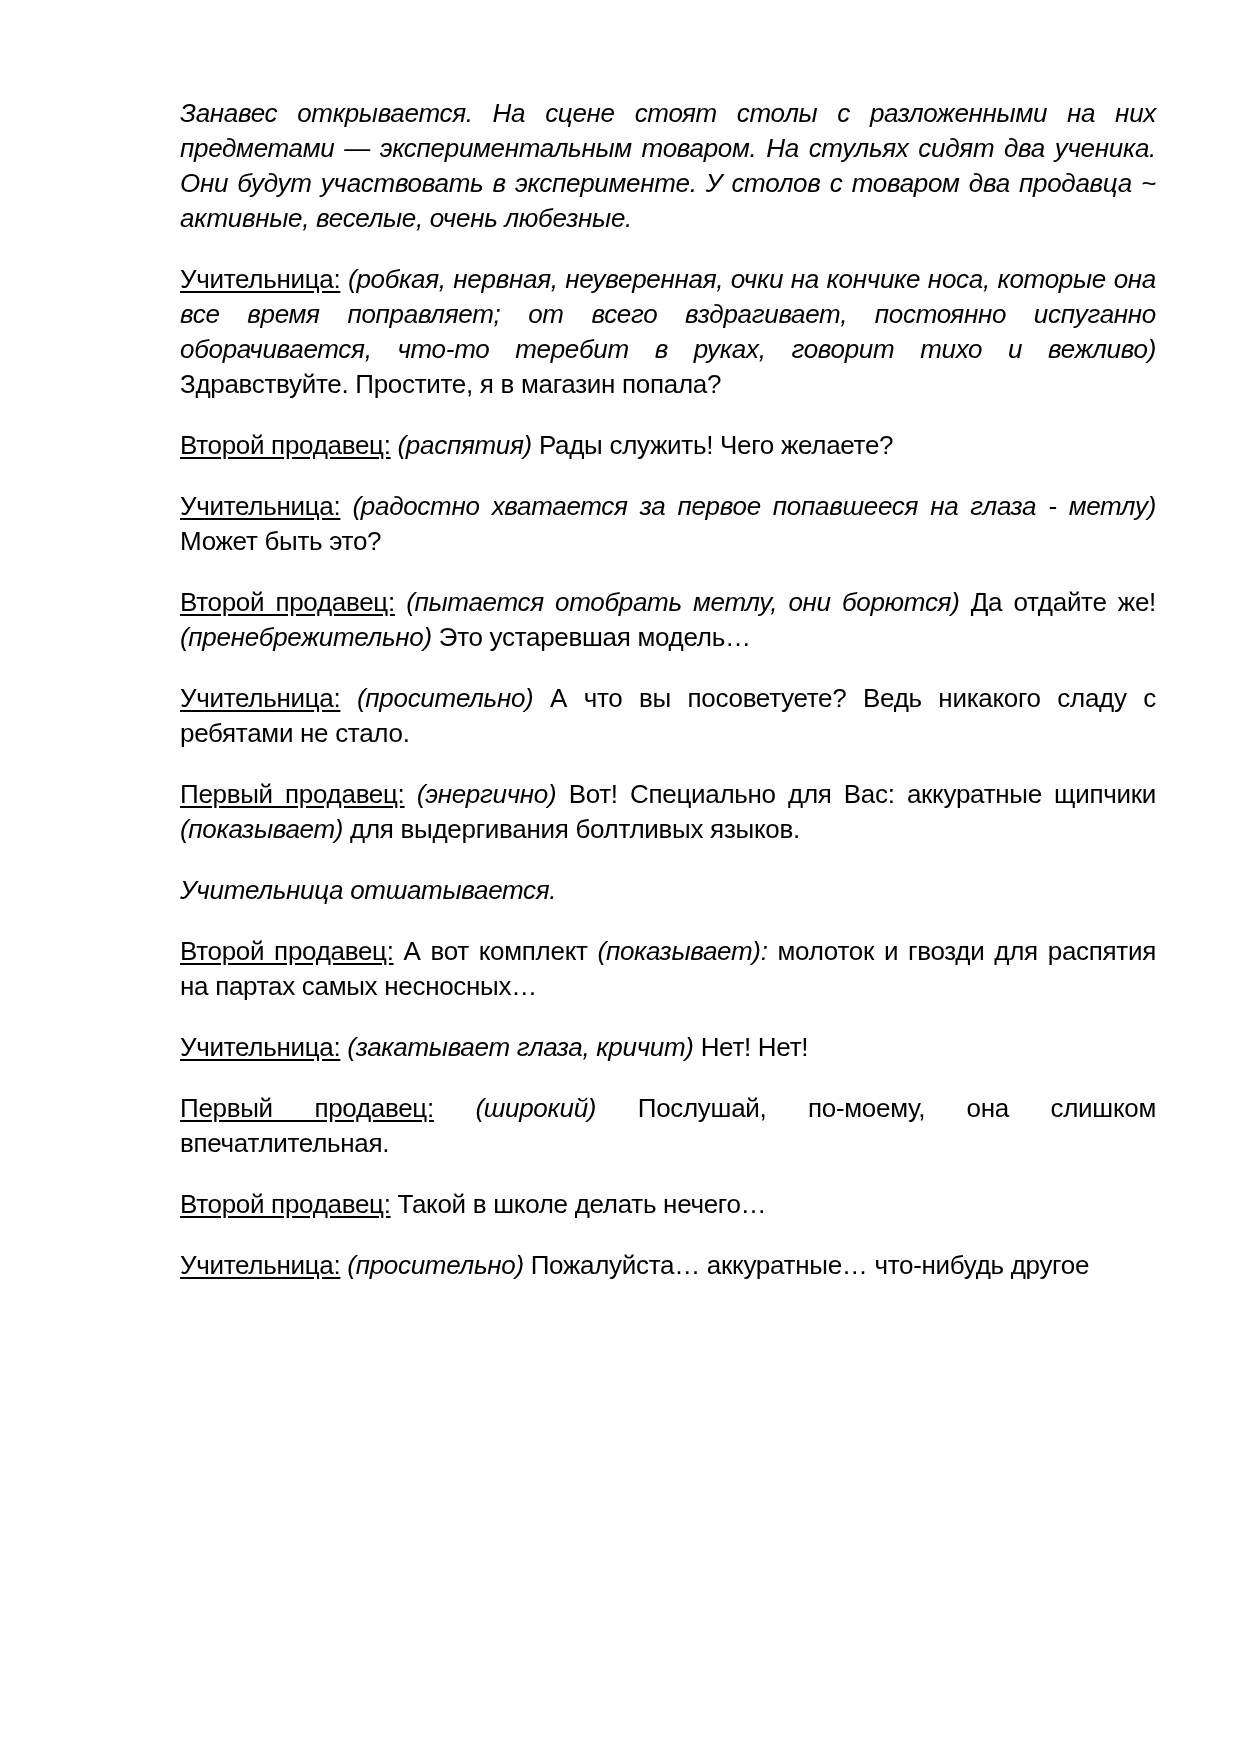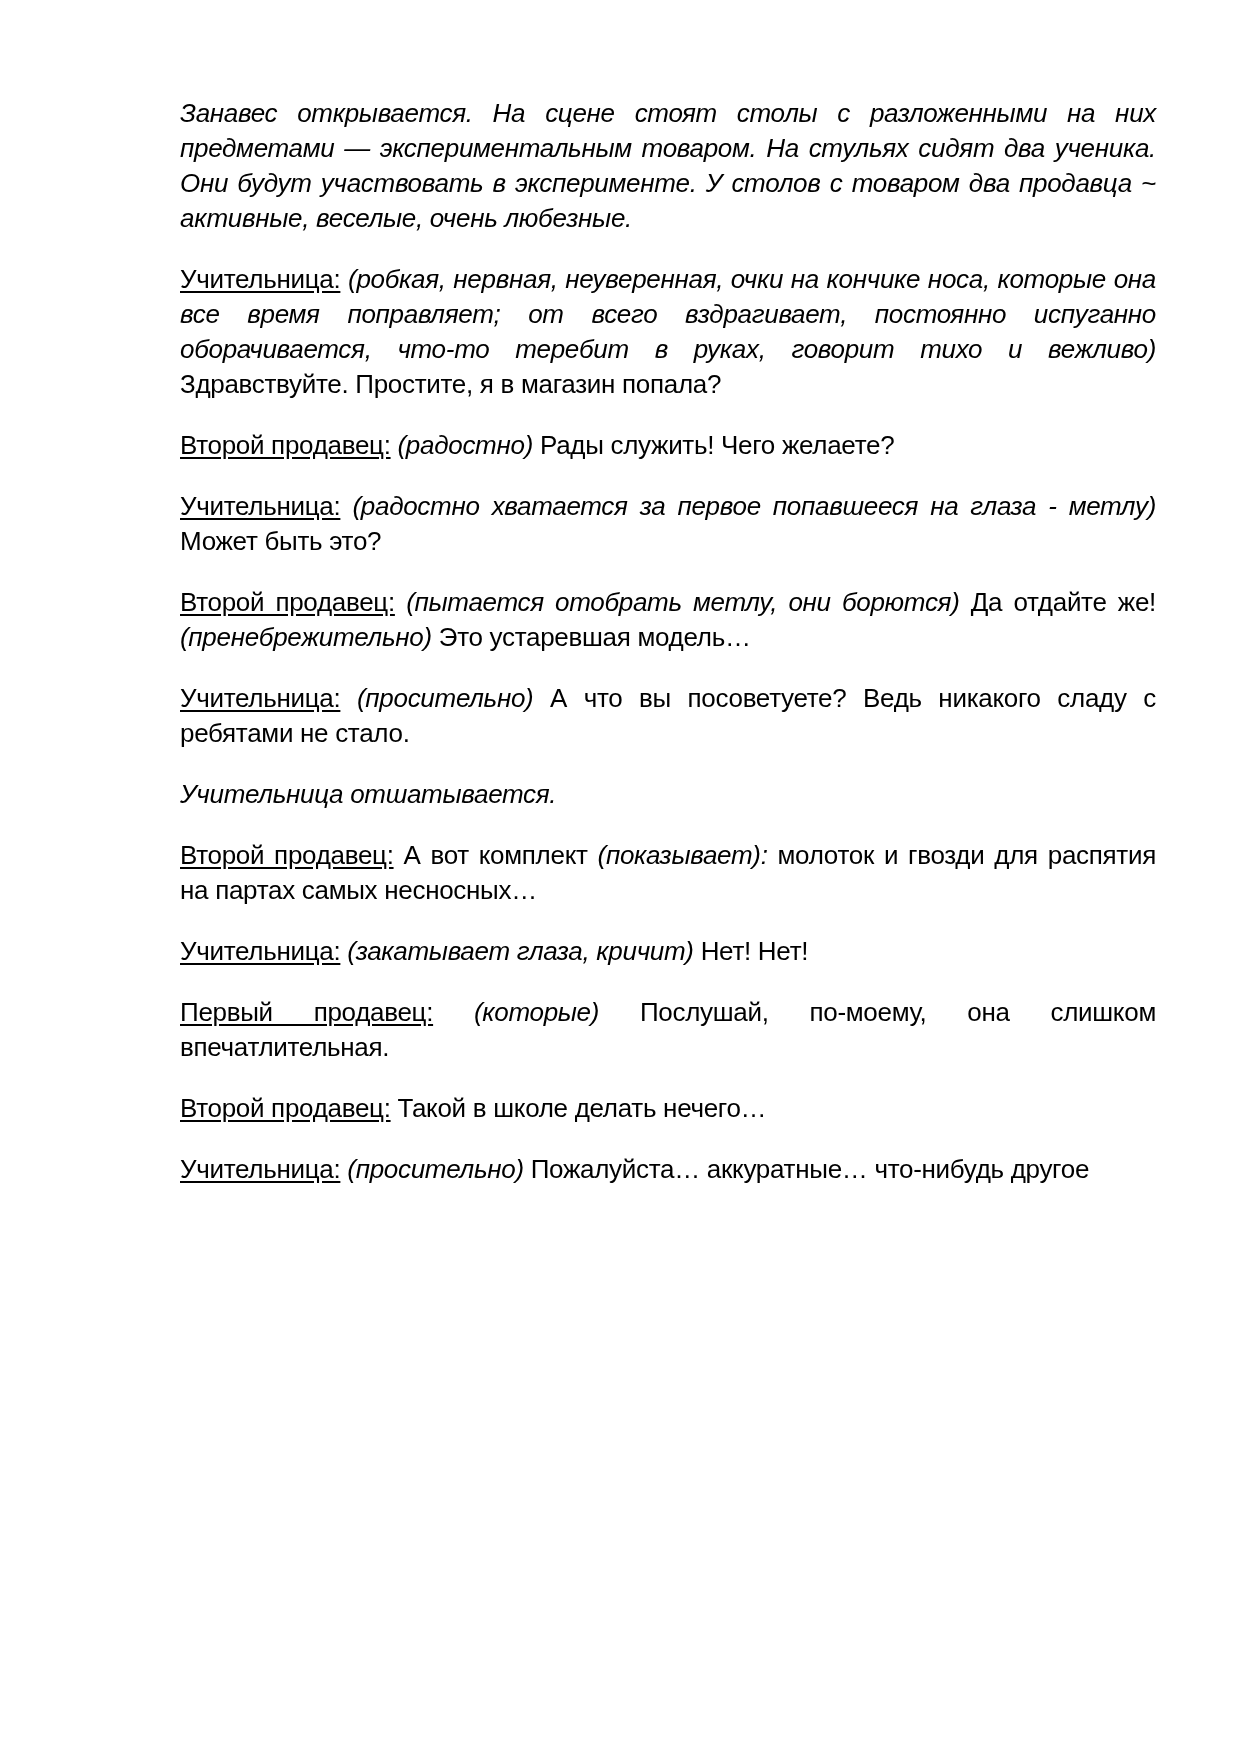--- a/index.html
+++ b/index.html
@@ -38,24 +38,25 @@
     font-style: normal;
   }
 </style>
 </head>
 <body>
 
 <div class="page">
   <div id="text-body">
       <p class="para stage"><span class="seg-italic">Занавес открывается. На сцене стоят столы с разложенными на них предметами — экспериментальным товаром. На стульях сидят два ученика. Они будут участвовать в эксперименте. У столов с товаром два продавца ~ активные, веселые, очень любезные.</span></p>
       <p class="para dialogue"><span class="seg-speaker">Учительница:</span> <span class="seg-italic">(робкая, нервная, неуверенная, очки на кончике носа, которые она все время поправляет; от всего вздрагивает, постоянно испуганно оборачивается, что-то теребит в руках, говорит тихо и вежливо)</span> <span class="seg-normal">Здравствуйте. Простите, я в магазин попала?</span></p>
-      <p class="para dialogue"><span class="seg-speaker">Второй продавец:</span> <span class="seg-italic">(радостно)</span> <span class="seg-normal">Рады служить! Чего желаете?</span></p>
+      <p class="para dialogue"><span class="seg-speaker">Второй продавец:</span> <span class="seg-italic">(распятия)</span> <span class="seg-normal">Рады служить! Чего желаете?</span></p>
       <p class="para dialogue"><span class="seg-speaker">Учительница:</span> <span class="seg-italic">(радостно хватается за первое попавшееся на глаза - метлу)</span> <span class="seg-normal">Может быть это?</span></p>
       <p class="para dialogue"><span class="seg-speaker">Второй продавец:</span> <span class="seg-italic">(пытается отобрать метлу, они борются)</span> <span class="seg-normal">Да отдайте же!</span> <span class="seg-italic">(пренебрежительно)</span> <span class="seg-normal">Это устаревшая модель…</span></p>
       <p class="para dialogue"><span class="seg-speaker">Учительница:</span> <span class="seg-italic">(просительно)</span> <span class="seg-normal">А что вы посоветуете? Ведь никакого сладу с ребятами не стало.</span></p>
+      <p class="para dialogue"><span class="seg-speaker">Первый продавец:</span> <span class="seg-italic">(энергично)</span> <span class="seg-normal">Вот! Специально для Вас: аккуратные щипчики</span> <span class="seg-italic">(показывает)</span> <span class="seg-normal">для выдергивания болтливых языков.</span></p>
       <p class="para stage"><span class="seg-italic">Учительница отшатывается.</span></p>
       <p class="para dialogue"><span class="seg-speaker">Второй продавец:</span> <span class="seg-normal">А вот комплект</span> <span class="seg-italic">(показывает):</span> <span class="seg-normal">молоток и гвозди для распятия на партах самых несносных…</span></p>
       <p class="para dialogue"><span class="seg-speaker">Учительница:</span> <span class="seg-italic">(закатывает глаза, кричит)</span> <span class="seg-normal">Нет! Нет!</span></p>
-      <p class="para dialogue"><span class="seg-speaker">Первый продавец:</span> <span class="seg-italic">(которые)</span> <span class="seg-normal">Послушай, по-моему, она слишком впечатлительная.</span></p>
+      <p class="para dialogue"><span class="seg-speaker">Первый продавец:</span> <span class="seg-italic">(широкий)</span> <span class="seg-normal">Послушай, по-моему, она слишком впечатлительная.</span></p>
       <p class="para dialogue"><span class="seg-speaker">Второй продавец:</span> <span class="seg-normal">Такой в школе делать нечего…</span></p>
       <p class="para dialogue"><span class="seg-speaker">Учительница:</span> <span class="seg-italic">(просительно)</span> <span class="seg-normal">Пожалуйста… аккуратные… что-нибудь другое</span></p>
     </div>
 </div>
 
 </body></html>

